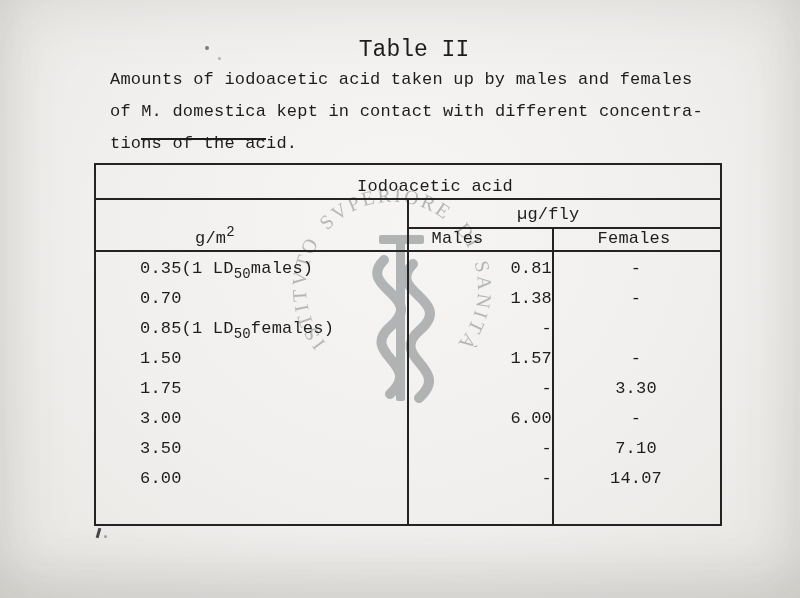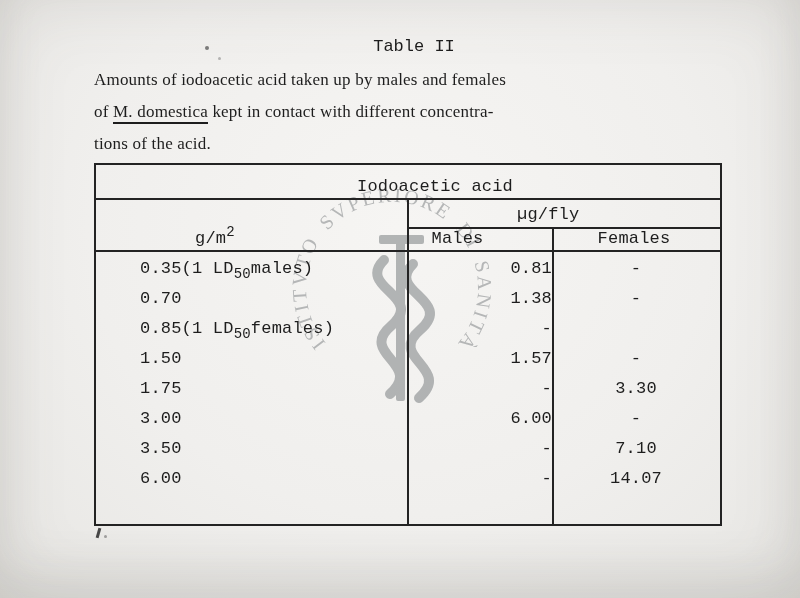--- a/index.html
+++ b/index.html
@@ -6,24 +6,24 @@
   .page{
     position:relative;width:800px;height:598px;overflow:hidden;
     background:radial-gradient(ellipse at 50% 38%, #f6f5f3 0%, #f0efed 55%, #e7e6e3 100%);
     font-family:"Liberation Mono","DejaVu Sans Mono",monospace;
     color:#1d1d1d;
   }
   .page::after{content:"";position:absolute;inset:0;z-index:5;pointer-events:none;
     box-shadow:inset 0 0 70px rgba(90,85,78,.13), inset 0 -28px 45px rgba(90,85,78,.10);}
 
   .title{position:absolute;top:37px;left:414px;transform:translateX(-50%);
-    font-size:17px;white-space:nowrap;z-index:2;}
-  .caption{position:absolute;left:94px;top:64px;font-size:17px;line-height:32px;
-    letter-spacing:.2px;z-index:2;white-space:nowrap;font-family:Liberation Serif, serif;}
-  .u{border-bottom:2px solid #1d1d1d;padding-bottom:1px;}
+    font-size:23px;white-space:nowrap;z-index:2;}
+  .caption{position:absolute;left:110px;top:64px;font-size:17px;line-height:32px;
+    letter-spacing:.2px;z-index:2;white-space:nowrap;}
+  .u{border-bottom:2px solid #1d1d1d;padding-bottom:17px;}
 
   
   .dtable{position:absolute;left:94px;top:163px;width:624px;height:359px;
     border:2px solid #232323;z-index:2;font-size:17px;letter-spacing:.2px;}
   .line{position:absolute;background:#232323;}
   .hA{left:0;right:0;top:33px;height:2px;}
   .hB{left:311px;right:0;top:62px;height:2px;}
   .hC{left:0;right:0;top:85px;height:2px;}
   .v1{left:311px;top:33px;bottom:0;width:2px;}
   .v2{left:456px;top:62px;bottom:0;width:2px;}

